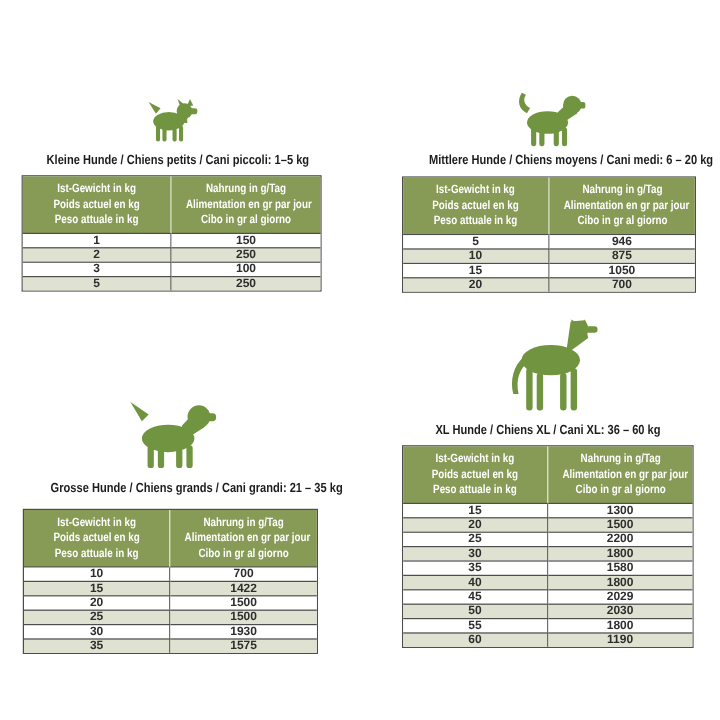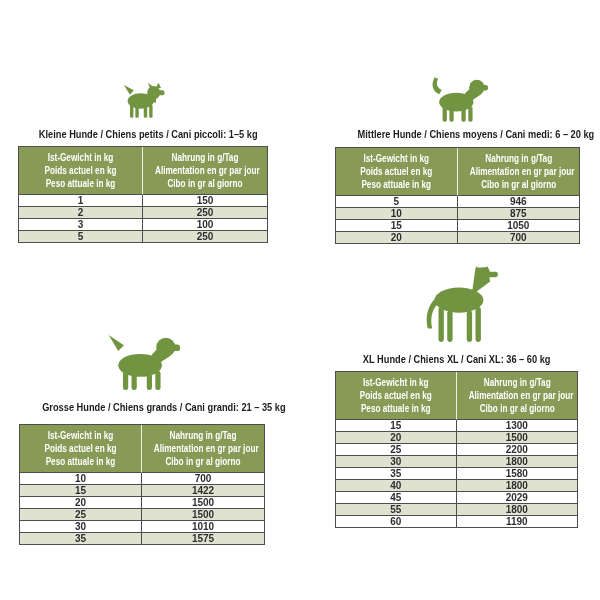--- a/index.html
+++ b/index.html
@@ -213,21 +213,21 @@
         <tr>
             <td>20</td>
             <td>1500</td>
           </tr>
         <tr>
             <td>25</td>
             <td>1500</td>
           </tr>
         <tr>
             <td>30</td>
-            <td>1010</td>
+            <td>1930</td>
           </tr>
         <tr>
             <td>35</td>
             <td>1575</td>
           </tr>
       </tbody>
     </table>
   </section>
 
   <section class="panel panel-xl">
@@ -285,20 +285,24 @@
           </tr>
         <tr>
             <td>40</td>
             <td>1800</td>
           </tr>
         <tr>
             <td>45</td>
             <td>2029</td>
           </tr>
         <tr>
+            <td>50</td>
+            <td>2030</td>
+          </tr>
+        <tr>
             <td>55</td>
             <td>1800</td>
           </tr>
         <tr>
             <td>60</td>
             <td>1190</td>
           </tr>
       </tbody>
     </table>
   </section>

